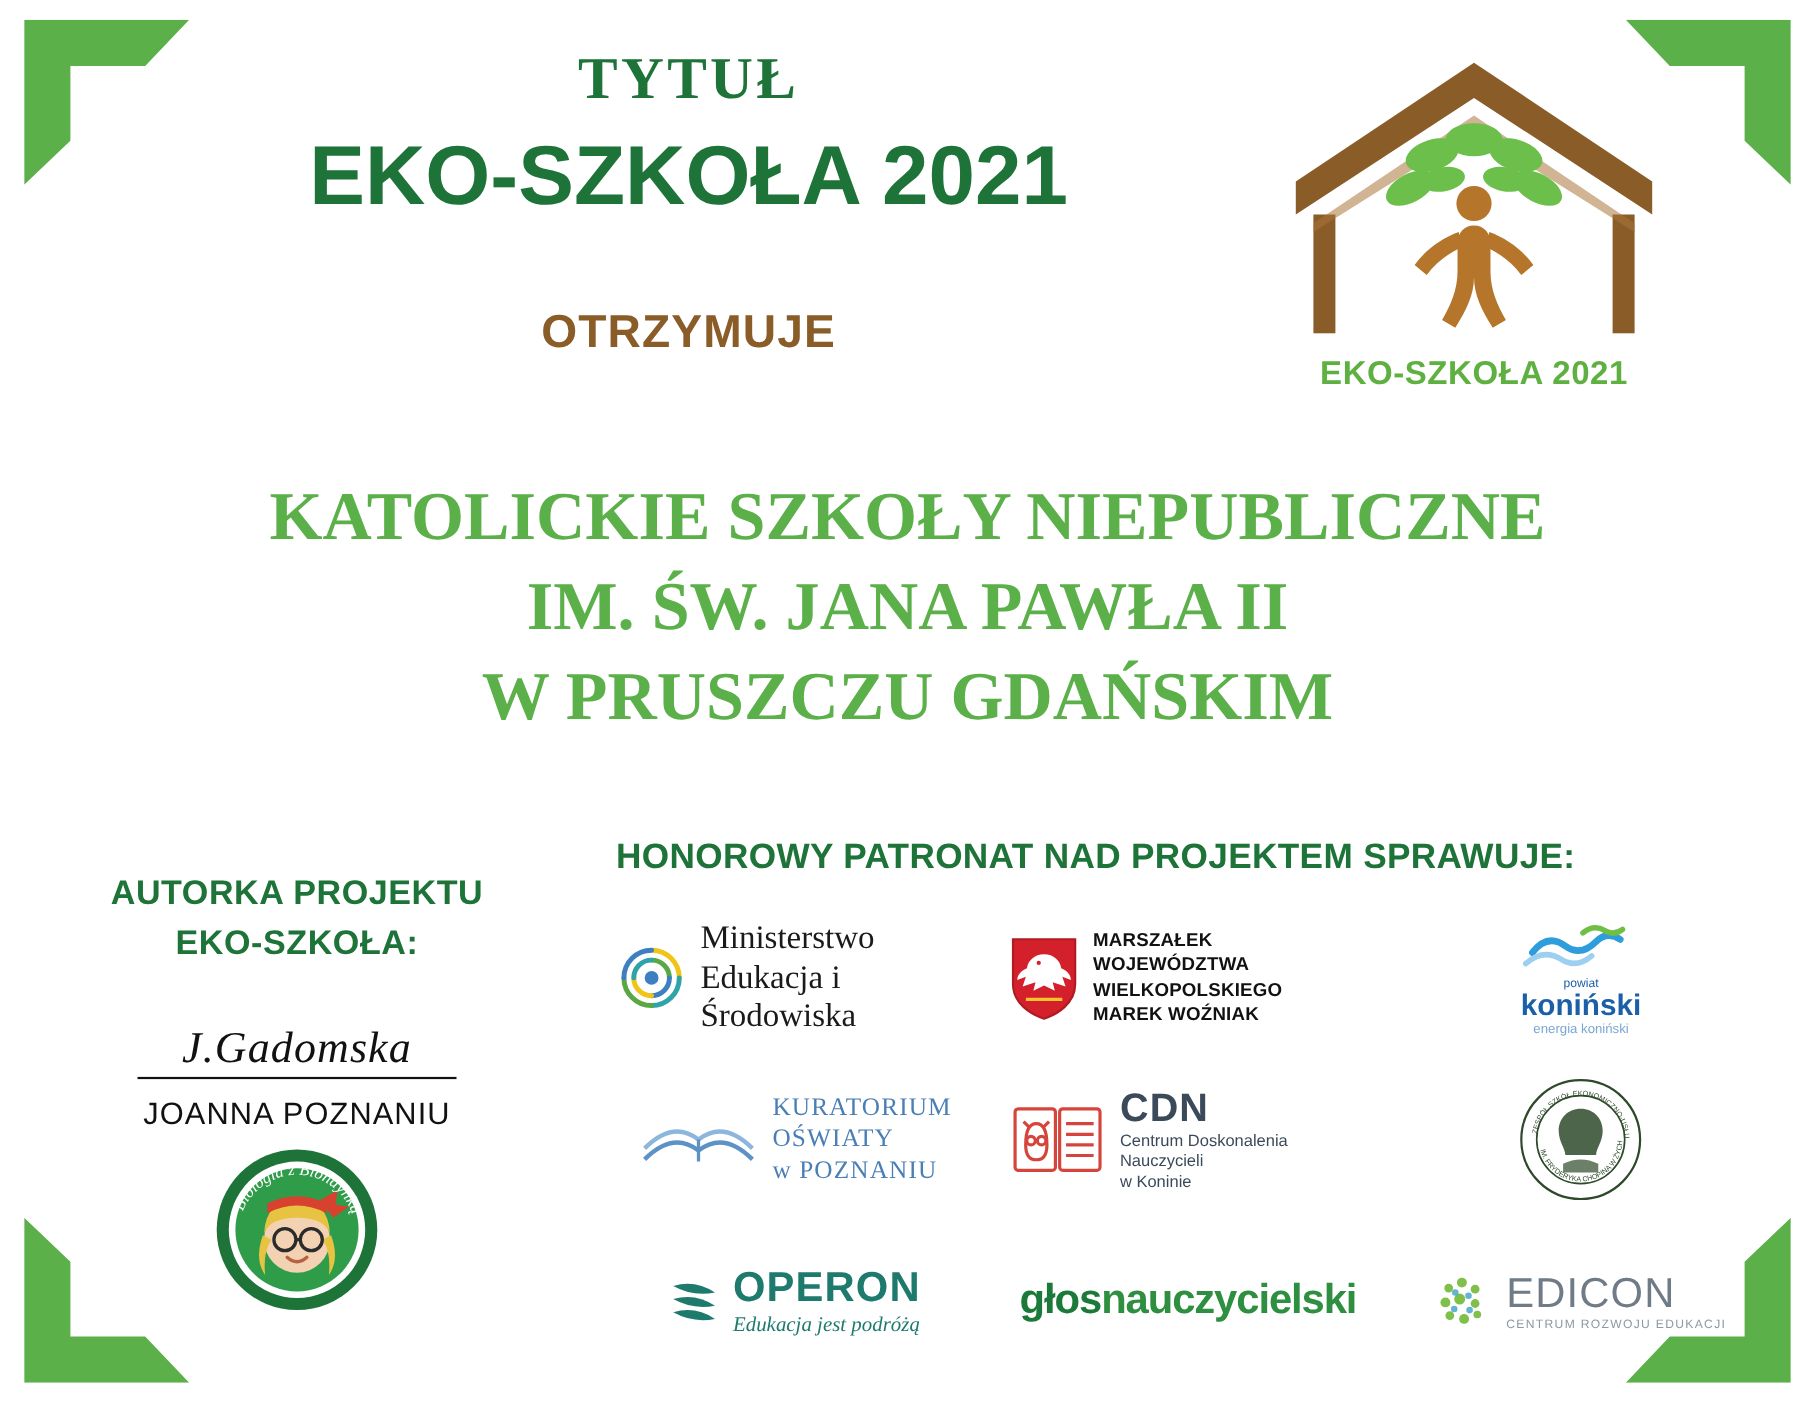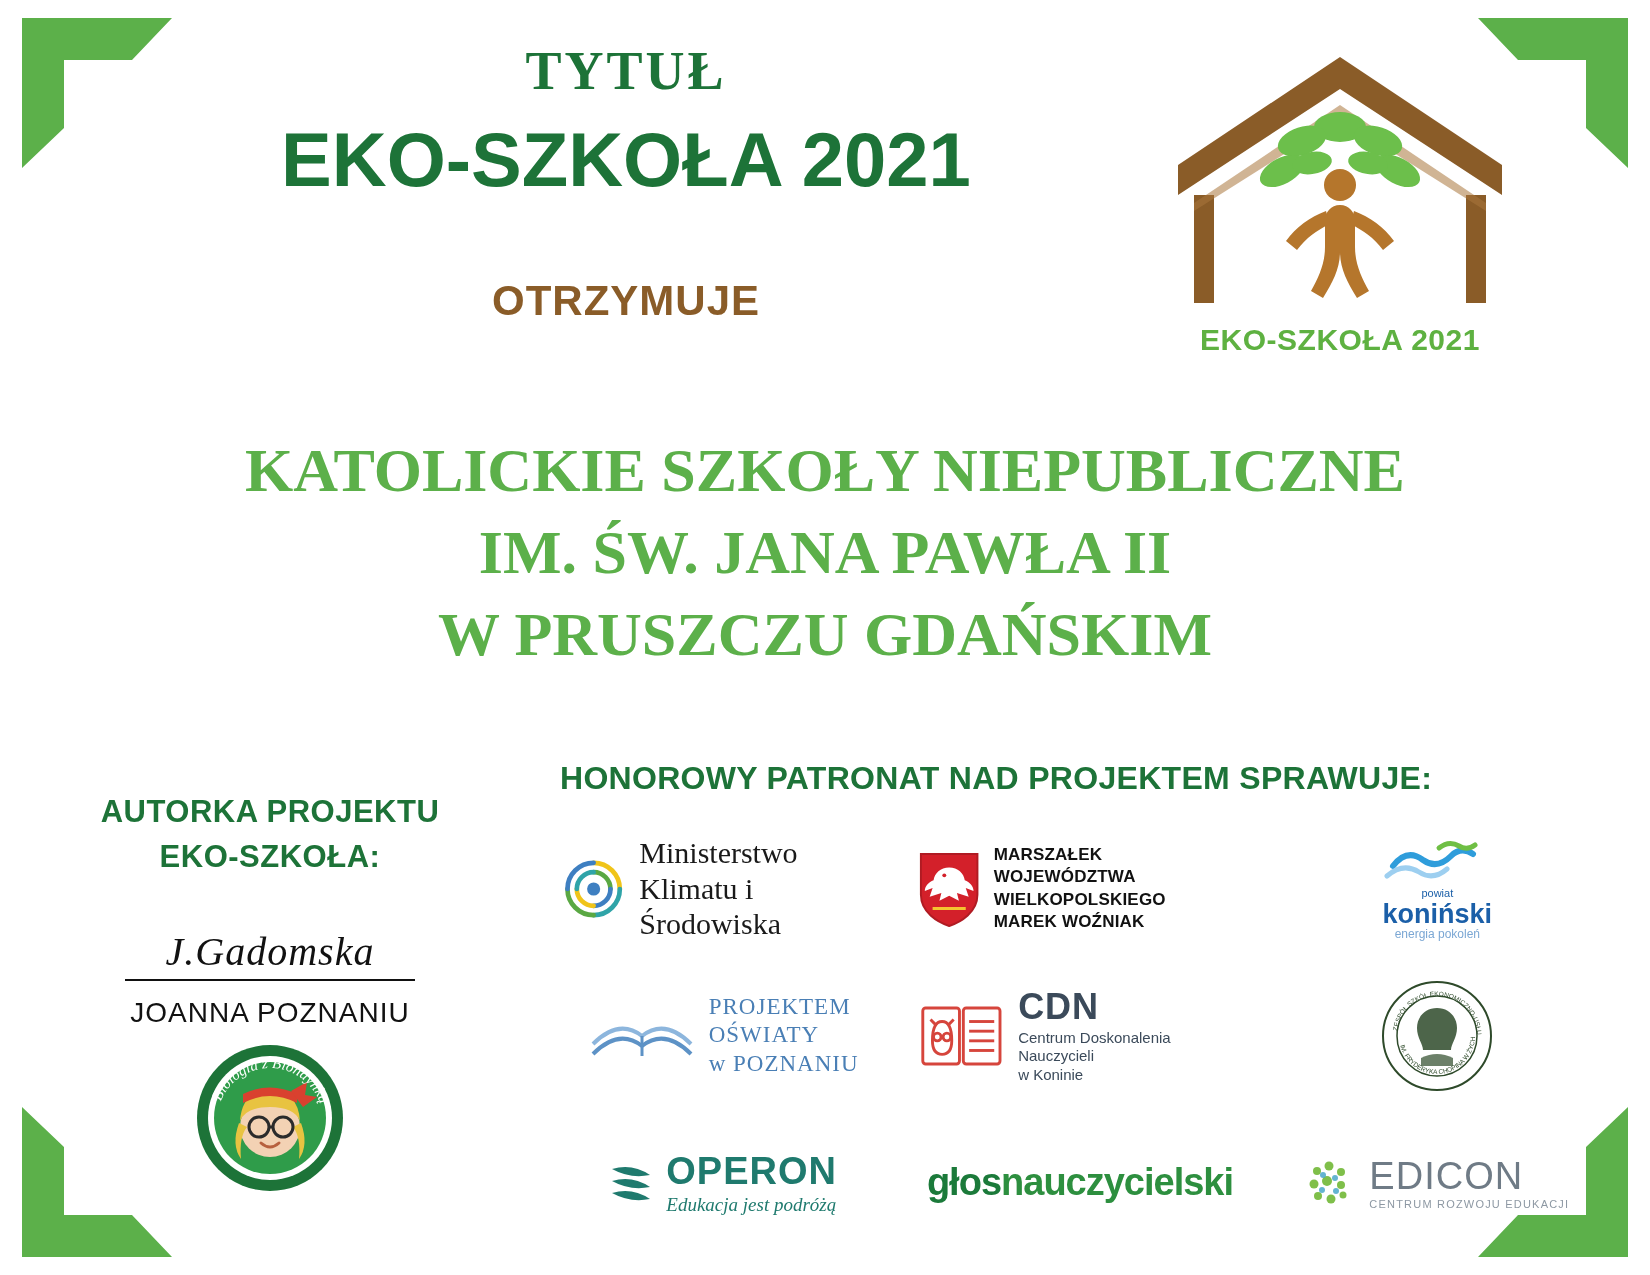--- a/index.html
+++ b/index.html
@@ -357,21 +357,21 @@
           <path d="M8 36 a28 28 0 0 1 28 -28" stroke="#3e7fc1"></path>
           <path d="M36 18 a18 18 0 0 1 18 18" stroke="#5aa843"></path>
           <path d="M54 36 a18 18 0 0 1 -18 18" stroke="#3e7fc1"></path>
           <path d="M36 54 a18 18 0 0 1 -18 -18" stroke="#f0c419"></path>
           <path d="M18 36 a18 18 0 0 1 18 -18" stroke="#2fa4a8"></path>
         </g>
         <circle cx="36" cy="36" r="7" fill="#3e7fc1"></circle>
       </svg>
       <div class="patron-text txt-ministerstwo">
         <div>Ministerstwo</div>
-        <div>Klimatu i Środowiska</div>
+        <div>Edukacja i Środowiska</div>
       </div>
     </div>
 
     <div class="patron-cell">
       <svg width="66" height="80" viewBox="0 0 66 80" aria-hidden="true">
         <path d="M4 4 L62 4 L62 46 C62 64 45 74 33 78 C21 74 4 64 4 46 Z" fill="#d3202a" stroke="#b01b23" stroke-width="2"></path>
         <g fill="#ffffff">
           <path d="M33 18 c-9 0 -15 6 -16 13 c-5 2 -9 6 -9 11 l8 -3 l-3 9 l12 -4 l-2 8 l10 -5 l10 5 l-2 -8 l12 4 l-3 -9 l8 3 c0 -5 -4 -9 -9 -11 c-1 -7 -7 -13 -16 -13 z"></path>
         </g>
         <circle cx="28" cy="26" r="2" fill="#d3202a"></circle>
@@ -387,33 +387,33 @@
     <div class="patron-cell">
       <div style="text-align:center;">
         <svg width="120" height="48" viewBox="0 0 120 48" aria-hidden="true">
           <path d="M16 30 q14 -18 30 -6 q14 10 28 -4 q10 -10 22 -2" fill="none" stroke="#2f9ddb" stroke-width="6" stroke-linecap="round"></path>
           <path d="M10 40 q16 -14 32 -4 q14 9 28 -3" fill="none" stroke="#9dcff0" stroke-width="5" stroke-linecap="round"></path>
           <path d="M62 12 q10 -8 20 -2 q8 5 16 -1" fill="none" stroke="#6fbf44" stroke-width="5" stroke-linecap="round"></path>
         </svg>
         <div class="txt-powiat">
           <div class="p1">powiat</div>
           <div class="p2">koniński</div>
-          <div class="p3">energia pokoleń</div>
+          <div class="p3">energia koniński</div>
         </div>
       </div>
     </div>
 
     <div class="patron-cell">
       <svg width="110" height="64" viewBox="0 0 110 64" aria-hidden="true">
         <path d="M6 40 q26 -26 49 -8 q23 -18 49 8" fill="none" stroke="#8db6dd" stroke-width="4"></path>
         <path d="M6 50 q26 -26 49 -8 q23 -18 49 8" fill="none" stroke="#5d92c6" stroke-width="4"></path>
         <line x1="55" y1="32" x2="55" y2="52" stroke="#5d92c6" stroke-width="3"></line>
       </svg>
       <div class="patron-text txt-kuratorium">
-        <div>PROJEKTEM</div>
+        <div>KURATORIUM</div>
         <div>OŚWIATY</div>
         <div>w POZNANIU</div>
       </div>
     </div>
 
     <div class="patron-cell">
       <svg width="92" height="78" viewBox="0 0 92 78" aria-hidden="true">
         <g fill="none" stroke="#d6453c" stroke-width="3">
           <rect x="6" y="10" width="38" height="58" rx="3"></rect>
           <rect x="48" y="10" width="38" height="58" rx="3"></rect>

